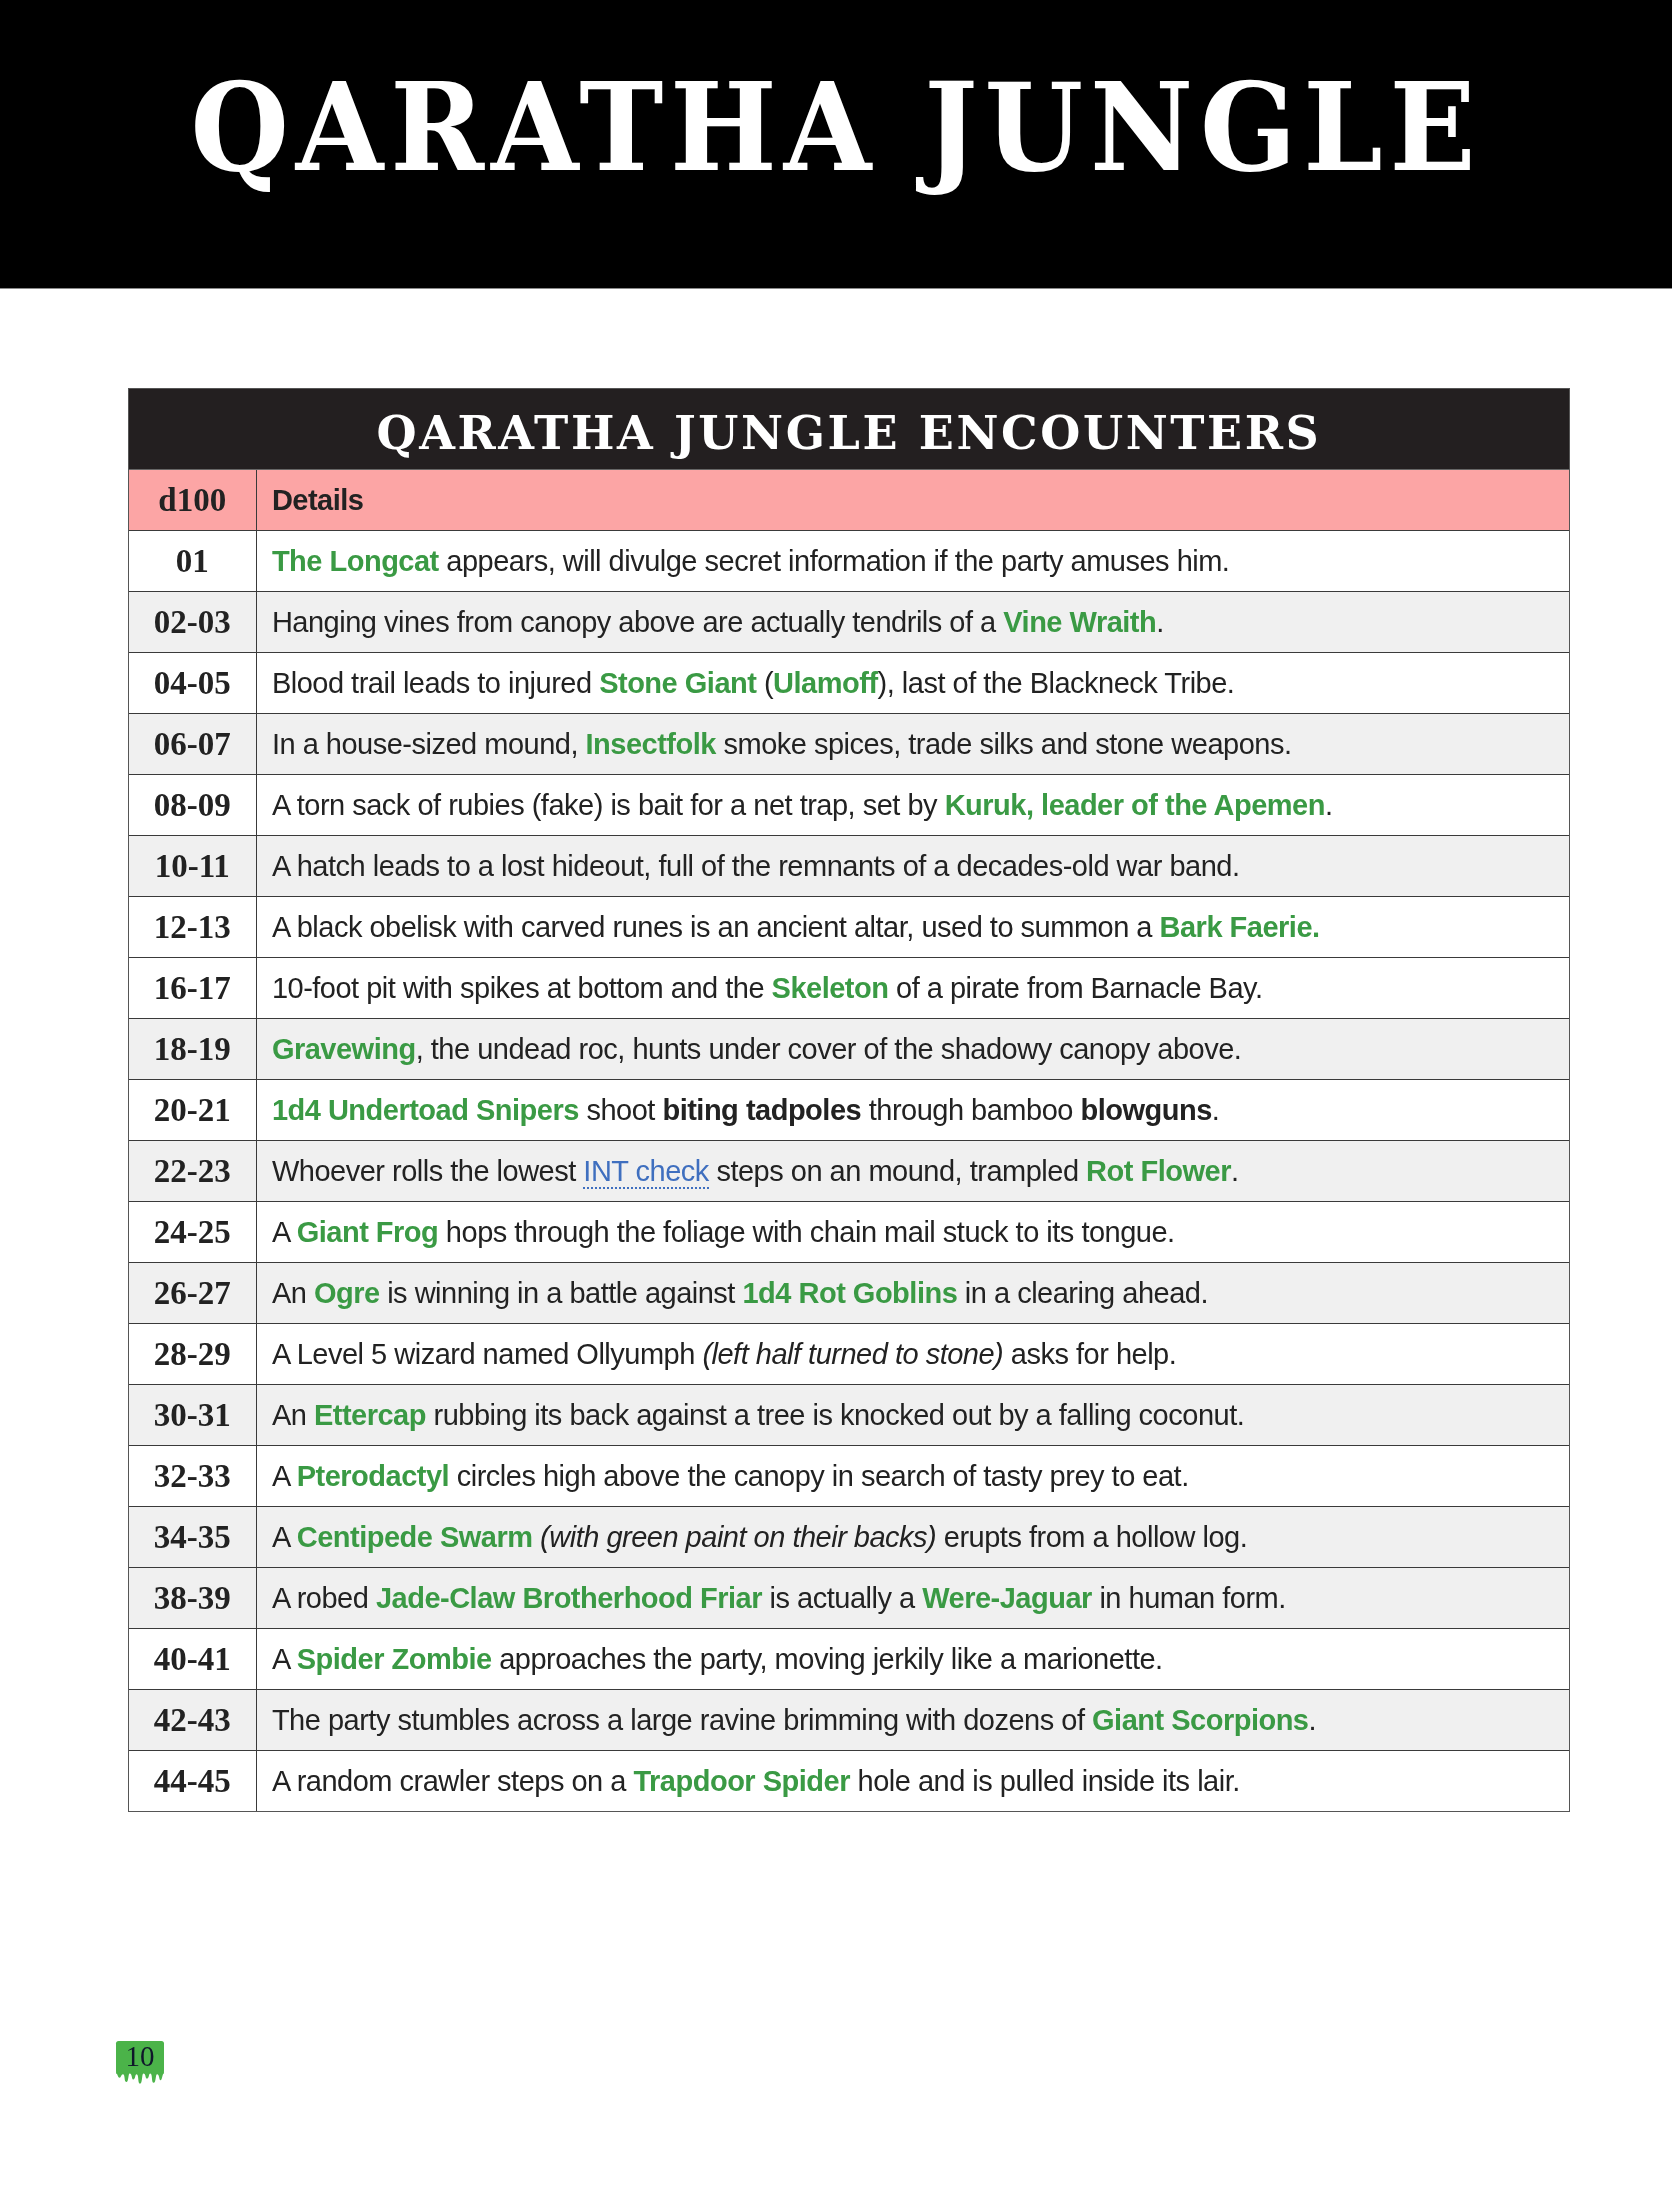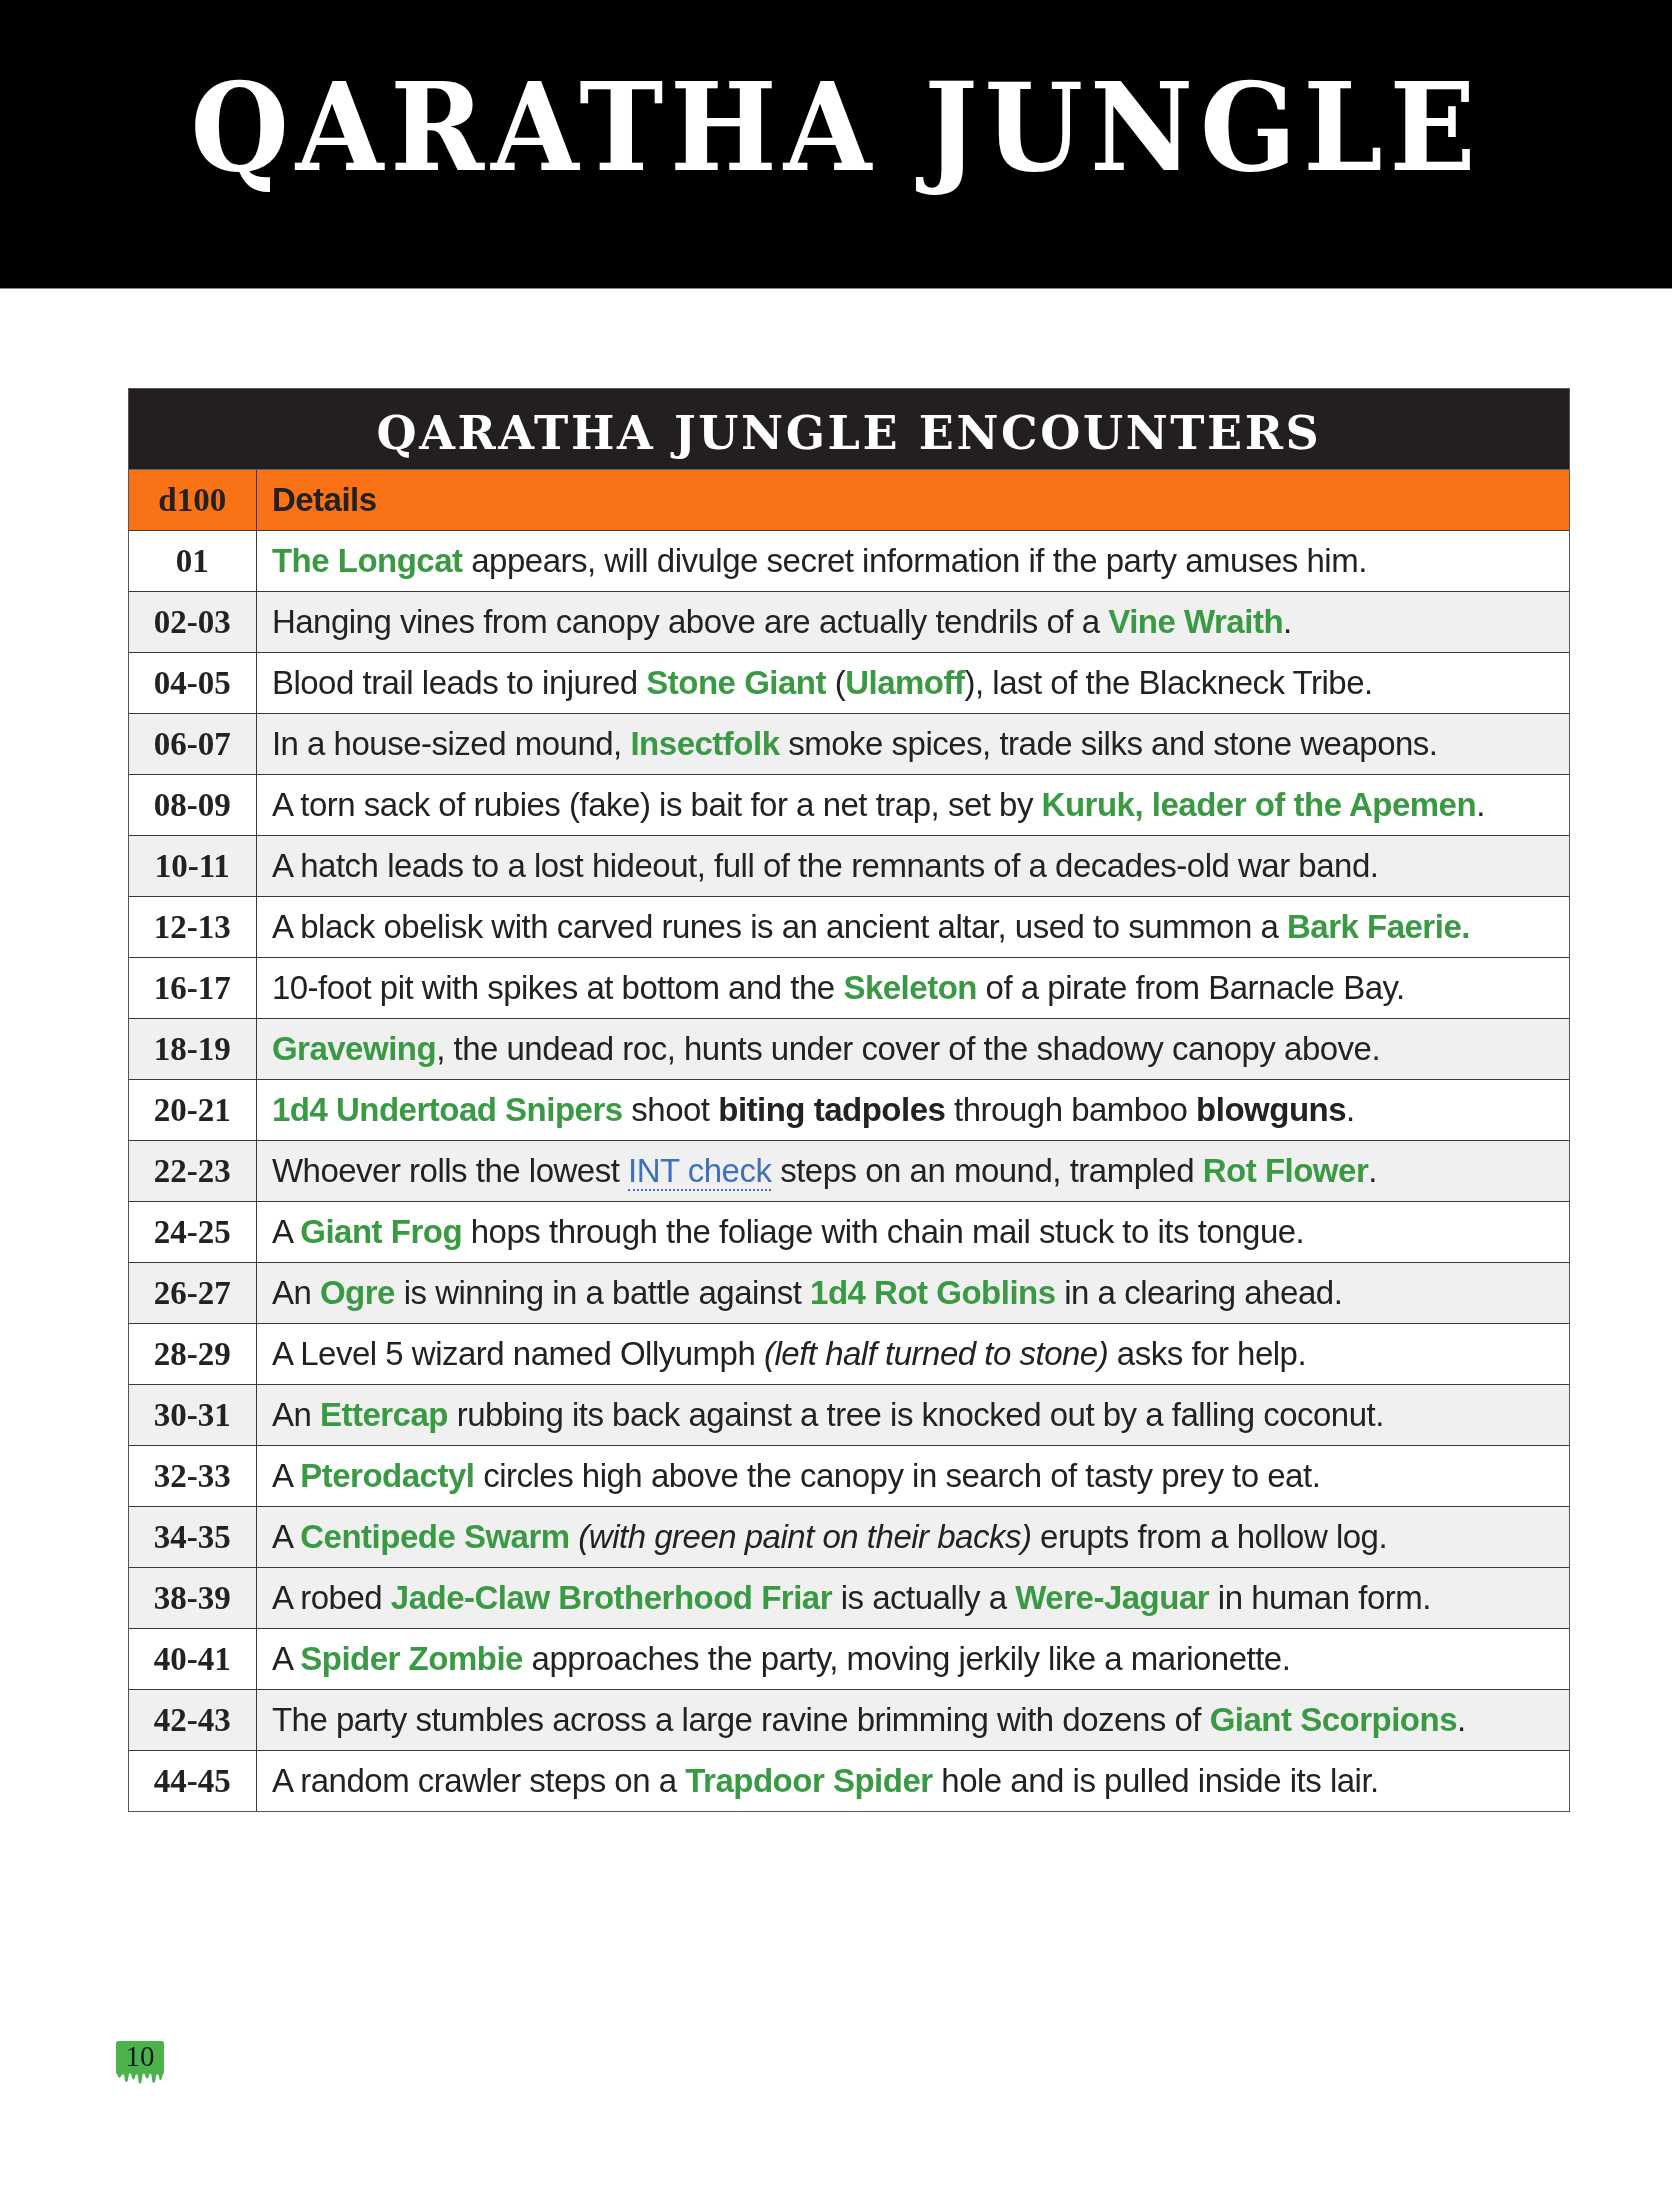--- a/index.html
+++ b/index.html
@@ -62,21 +62,21 @@
     table {
       width: 100%;
       border-collapse: collapse;
       table-layout: fixed;
     }
     col.c1 { width: 127px; }
     td, th {
       border-top: 1.7px solid #3a3a3a;
       height: 60px;
       padding: 0;
-      font-size: 33px;
+      font-size: 29px;
       line-height: 60px;
       white-space: nowrap;
       overflow: hidden;
     }
     tr:first-child th { border-top: none; }
     th.roll, td.roll {
       text-align: center;
       font-family: "Liberation Serif", "DejaVu Serif", serif;
       font-weight: bold;
       font-size: 33px;
@@ -86,21 +86,21 @@
     th.details, td.details {
       text-align: left;
       padding-left: 15.4px;
       font-family: "Liberation Sans", "DejaVu Sans", sans-serif;
       font-weight: normal;
       letter-spacing: -0.5px;
     }
     th.details { font-weight: bold; }
     tr.odd { background: #f0f0f0; }
     tr.even { background: #ffffff; }
-    tr.head { background: #f97316; }
+    tr.head { background: #fca5a5; }
     .g { color: #3a9a44; font-weight: bold; }
     .b { font-weight: bold; color: #222222; }
     .i { font-style: italic; }
     .lnk {
       color: #3f6fbf;
       border-bottom: 2.6px dotted #3f6fbf;
       line-height: 1;
       cursor: pointer;
     }
     .page-num {

